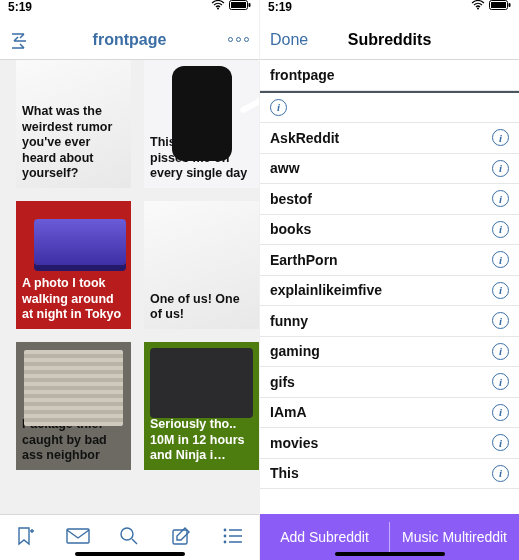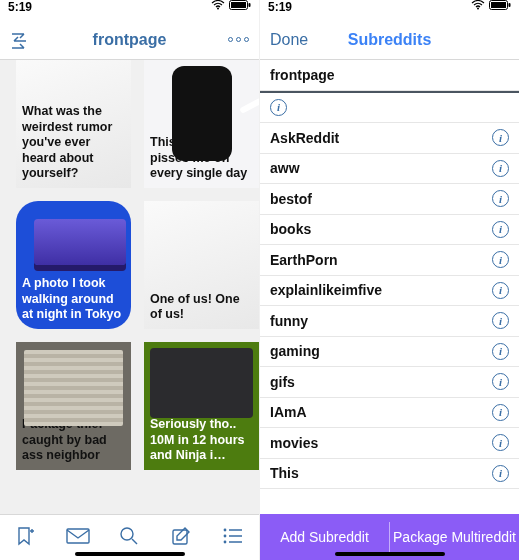--- a/index.html
+++ b/index.html
@@ -23,21 +23,21 @@
 
   
   .grid { flex: 1; display: grid; grid-template-columns: 1fr 1fr; grid-auto-rows: 128px; gap: 13px; background: #f0f0f0; overflow: hidden; padding-left: 16px; }
   .card { background: linear-gradient(160deg,#fafafa,#e8e8e8); position: relative; display: flex; align-items: flex-end; padding: 6px; }
   .card .title { font-size: 12.5px; font-weight: 700; line-height: 1.25; color: #111; }
   .card.dark { background: linear-gradient(160deg,#2a1f4a,#1a1330); }
   .card.dark .title { color: #fff; }
   .card.phone { background: #f5f5f7; }
   .card.phone::before { content:""; position:absolute; top:6px; left:50%; transform:translateX(-50%); width:60px; height:95px; background:#111; border-radius:12px; }
   .card.phone::after { content:""; position:absolute; top:38px; left:calc(50% + 36px); width:44px; height:6px; background:#fff; border-radius:3px; transform:rotate(-28deg); }
-  .card.tokyo { background:#1d4ed8;border-radius:22px; }
+  .card.tokyo { background:#b91c1c; }
   .card.tokyo::before { content:""; position:absolute; top:18px; left:18px; width:92px; height:46px; background:linear-gradient(180deg,#6a5bd8,#3f2fa5); border-radius:4px; box-shadow:0 6px 0 0 #251a6a; }
   .card.garage { background:#6d6a63; }
   .card.garage::before { content:""; position:absolute; inset:8px 8px 44px 8px; background:repeating-linear-gradient(180deg,#cfcabd 0 4px,#b9b3a5 4px 8px); border-radius:2px; }
   .card.tweet { background:#4d7c0f; }
   .card.tweet .title { color:#fff; }
   .card.tweet::before { content:""; position:absolute; top:6px; left:6px; right:6px; height:70px; background:#2b2b2e; border-radius:4px; }
 
   
   .tabbar { height: 46px; border-top: 1px solid #d8d8d8; display: flex; }
   .tabbar .tab { flex:1; display:flex; align-items:center; justify-content:center; color:#3a6ea5; }
@@ -157,21 +157,21 @@
           <rect x="0.5" y="0.5" width="18" height="9" rx="2" stroke="#000" fill="none"></rect>
           <rect x="2" y="2" width="15" height="6" fill="#000"></rect>
           <rect x="19.5" y="3" width="2" height="4" rx="1" fill="#000"></rect>
         </svg>
     </div>
   </div>
   <div class="nav">
     <div class="nav-left">
       <span>Done</span>
     </div>
-    <div class="nav-title" style="color:#3b82f6;">Subreddits</div>
+    <div class="nav-title" style="color:#000000;">Subreddits</div>
     <div class="nav-right"></div>
   </div>
   <div class="list" id="list">
       <div class="row top">
         <span>frontpage</span>
       </div>
       <div class="divider-strong"></div>
       <div class="row">
         <span class="info">i</span>
       </div>
@@ -223,17 +223,17 @@
         <span>This</span>
         <span class="info">i</span>
       </div>
     </div>
   <div class="bottom-bar">
     <div class="seg">
       <span>Add Subreddit</span>
     </div>
     <div class="sep"></div>
     <div class="seg">
-      <span>Package Multireddit</span>
+      <span>Music Multireddit</span>
     </div>
   </div>
   <div class="home-indicator"></div>
 </div>
 
 </body></html>

